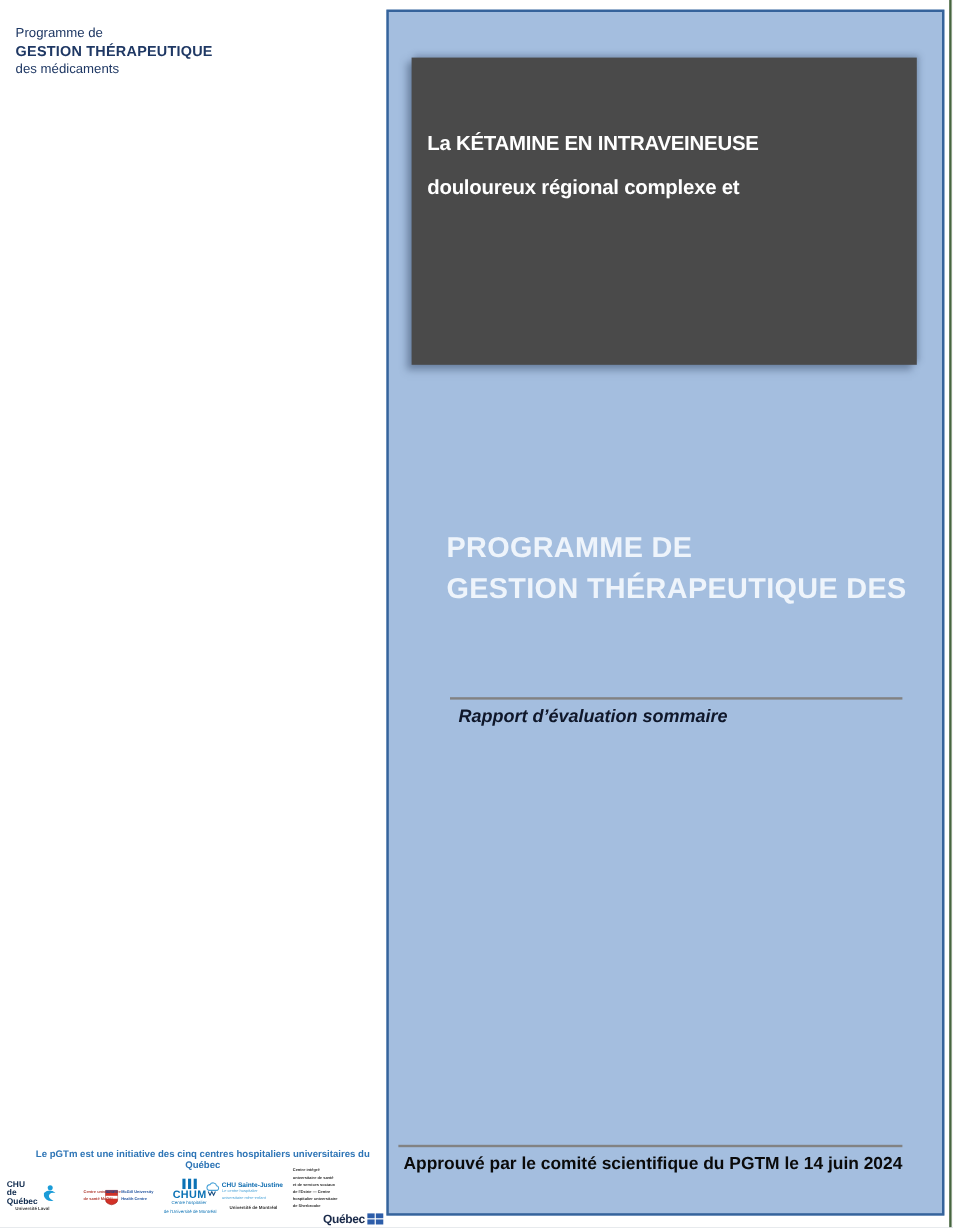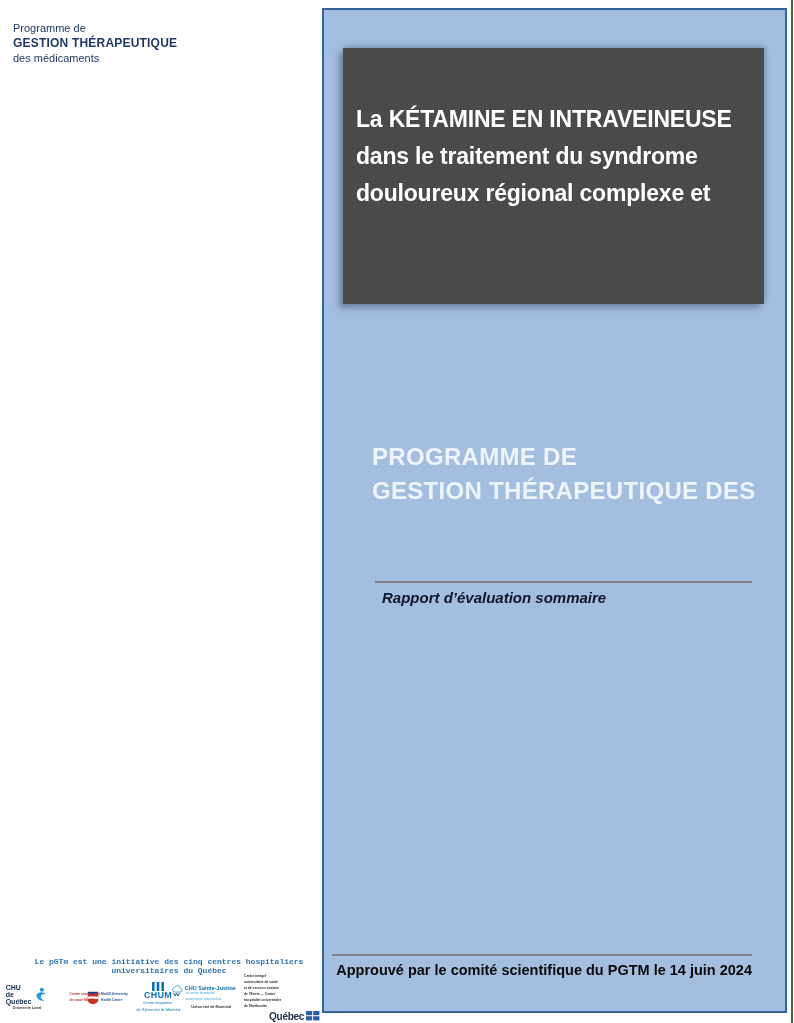--- a/index.html
+++ b/index.html
@@ -23,34 +23,34 @@
   .brand-text{padding-top:10px;color:#1f3864;line-height:15px;}
   .bt-reg{font-size:11px;}
   .bt-bold{font-size:12px;font-weight:bold;letter-spacing:.2px;}
 
   
   .panel{position:absolute;left:322px;top:8px;width:465px;height:1005px;background:#a4bedf;
          border:2px solid #35639b;box-sizing:border-box;}
   .title-box{position:absolute;left:19px;top:38px;width:421px;height:256px;background:#4a4a4a;
              box-shadow:-4px 4px 6px rgba(60,80,110,.5),2px -2px 5px rgba(60,80,110,.35);
              color:#ffffff;padding:53px 10px 0 13px;box-sizing:border-box;}
-  .title-line{font-size:23px;font-weight:bold;line-height:37px;letter-spacing:-.2px;white-space:nowrap;}
+  .title-line{font-size:17px;font-weight:bold;line-height:37px;letter-spacing:-.2px;white-space:nowrap;}
   .program{position:absolute;left:48px;top:430px;color:#eef4fb;}
   .program-line{font-size:24px;font-weight:bold;line-height:34px;letter-spacing:.3px;white-space:nowrap;}
   .rule{position:absolute;height:2px;background:#828282;}
   .rule-top{left:51px;top:571px;width:377px;}
   .rule-bottom{left:8px;top:944px;width:420px;}
   .report-type{position:absolute;left:58px;top:579px;font-size:15px;font-weight:bold;
                font-style:italic;color:#0f172a;}
   .approval{position:absolute;left:8px;top:952px;width:420px;text-align:right;
             font-size:14.5px;font-weight:bold;color:#0a0a0a;}
 
   
   .footer-initiative{position:absolute;left:18px;top:957px;width:302px;text-align:center;
-                     font-size:8px;font-weight:bold;color:#2e75b6;font-family:Liberation Mono, monospace;}
+                     font-size:8px;font-weight:bold;color:#2e75b6;}
   .logos{position:absolute;left:6px;top:979px;width:314px;height:38px;display:flex;
          align-items:center;justify-content:space-between;}
   .logo{position:relative;display:flex;flex-direction:column;align-items:center;}
   .tiny{font-size:6px;line-height:6px;transform:scale(.62);transform-origin:center top;white-space:nowrap;}
   .tiny-l{font-size:6px;line-height:6px;transform:scale(.55);transform-origin:left top;white-space:nowrap;}
   .tiny-r{font-size:6px;line-height:6px;transform:scale(.55);transform-origin:right top;white-space:nowrap;}
 
   .lg-chuq{width:42px;}
   .chuq-row{display:flex;align-items:center;gap:1px;}
   .chuq-name{font-size:7px;font-weight:bold;color:#0f2a4d;line-height:7px;text-align:left;}
@@ -88,21 +88,20 @@
       <div class="bt-reg">Programme de</div>
       <div class="bt-bold">GESTION THÉRAPEUTIQUE</div>
       <div class="bt-reg">des médicaments</div>
     </div>
   </div>
 
   <div class="panel">
 
     <div class="title-box">
       <div class="title-line">La KÉTAMINE EN INTRAVEINEUSE</div>
-      <div class="title-line">dans le traitement du syndrome</div>
       <div class="title-line">douloureux régional complexe et</div>
     </div>
 
     <div class="program">
       <div class="program-line">PROGRAMME DE</div>
       <div class="program-line">GESTION THÉRAPEUTIQUE DES</div>
     </div>
 
     <div class="rule rule-top"></div>
     <div class="report-type">Rapport d’évaluation sommaire</div>

